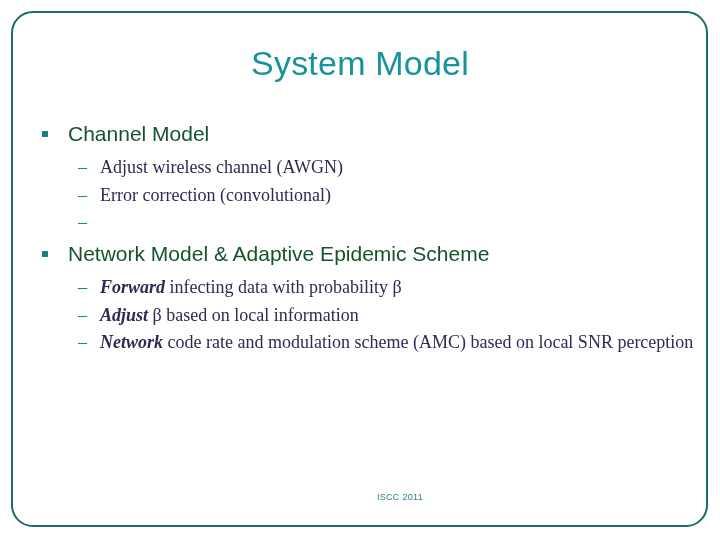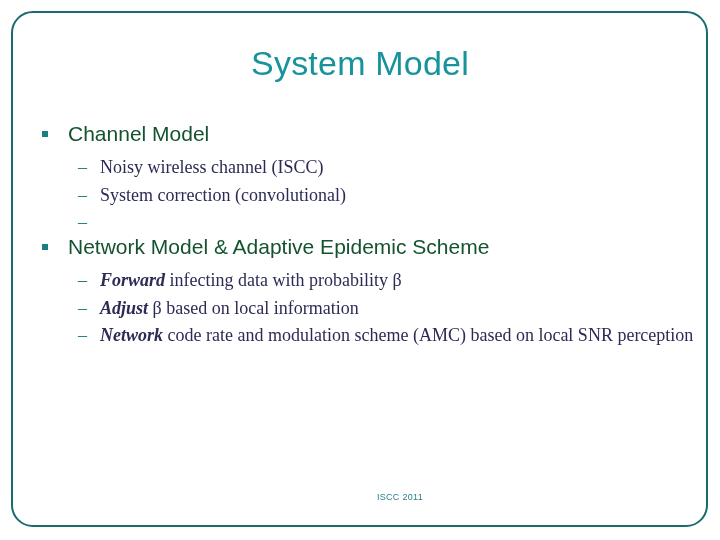--- a/index.html
+++ b/index.html
@@ -53,21 +53,21 @@
     position: absolute;
     left: 0;
     top: 120px;
     width: 720px;
   }
 
   .section {
     margin: 0;
   }
   .section.section-2 {
-    margin-top: 24px;
+    margin-top: 31px;
   }
 
   
   .lvl1 {
     position: relative;
     padding-left: 68px;
     padding-right: 30px;
     font-family: "Liberation Sans", sans-serif;
     font-size: 21px;
     font-weight: 400;
@@ -140,24 +140,24 @@
 
   <div id="slide-body">
 
     <div class="section section-1">
       <div class="lvl1">
         <span class="lvl1-marker"></span>
         <span>Channel Model</span>
       </div>
       <ul class="sublist indent-a">
         <li class="subitem">
-          <span class="dash">–</span><span>Noisy wireless channel (ISCC)</span>
+          <span class="dash">–</span><span>Adjust wireless channel (AWGN)</span>
         </li>
         <li class="subitem">
-          <span class="dash">–</span><span>System correction (convolutional)</span>
+          <span class="dash">–</span><span>Error correction (convolutional)</span>
         </li>
         <li class="subitem">
           <span class="dash">–</span>
         </li>
       </ul>
     </div>
 
     <div class="section section-2">
       <div class="lvl1">
         <span class="lvl1-marker"></span>

